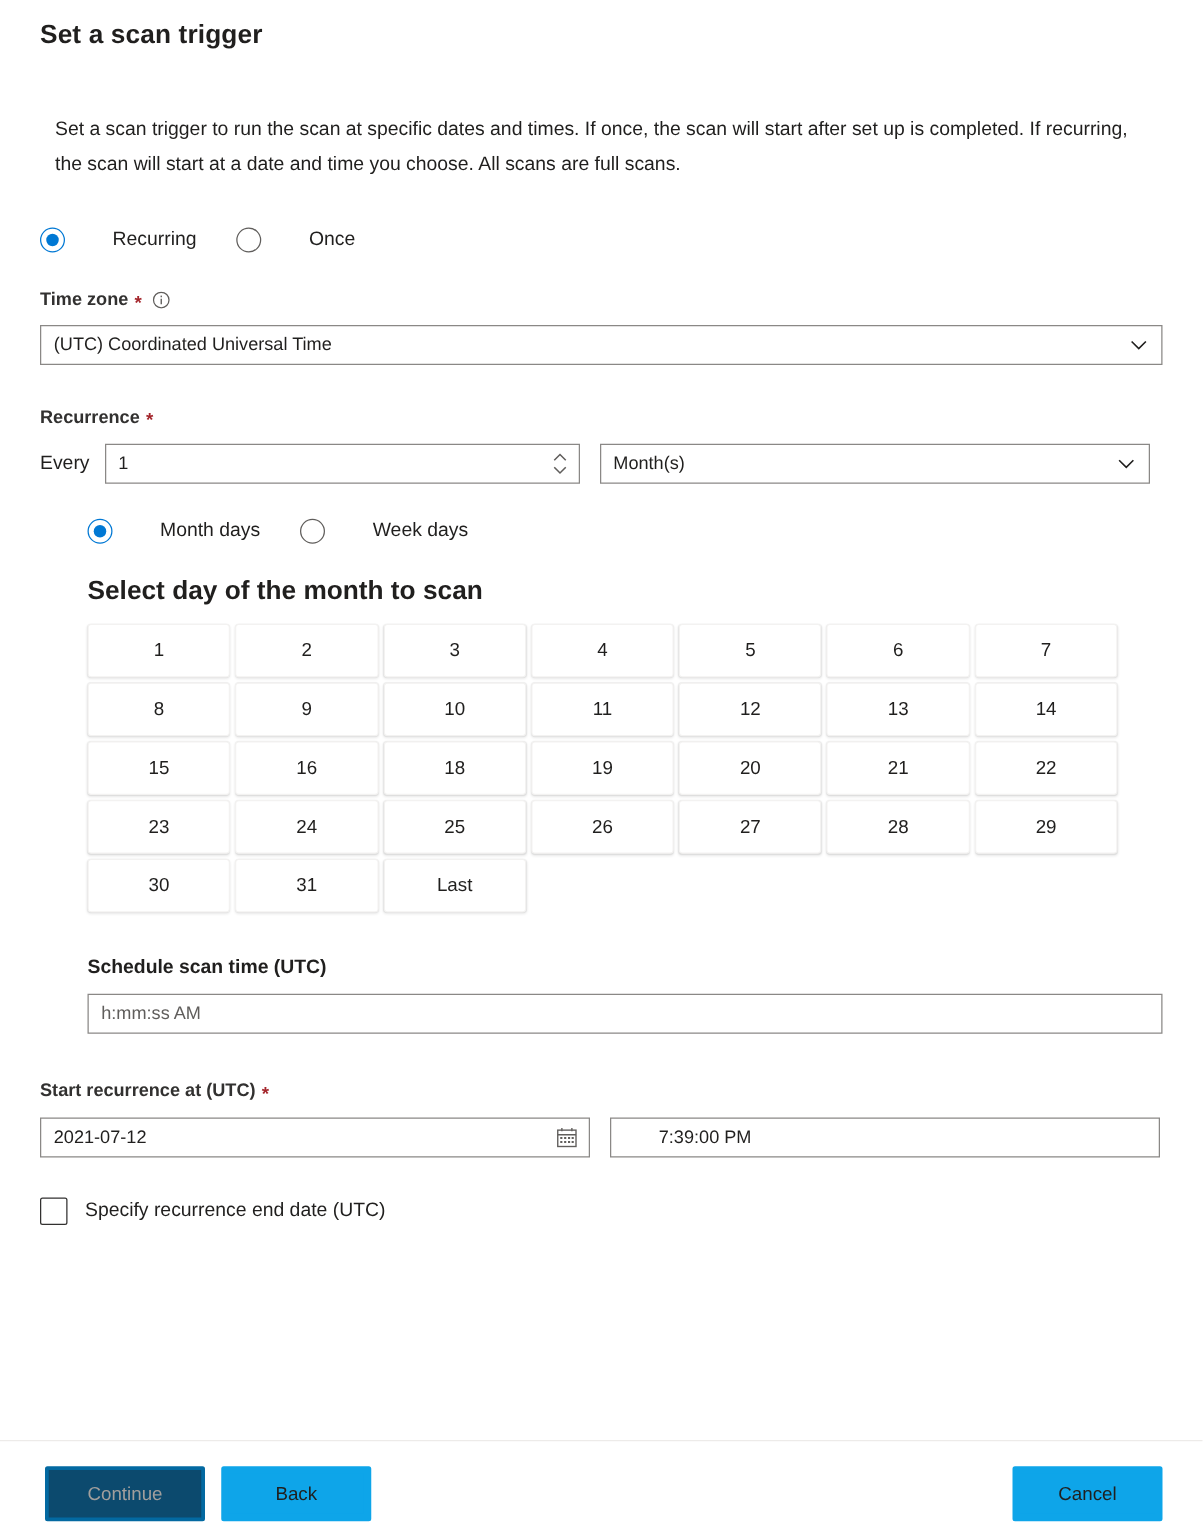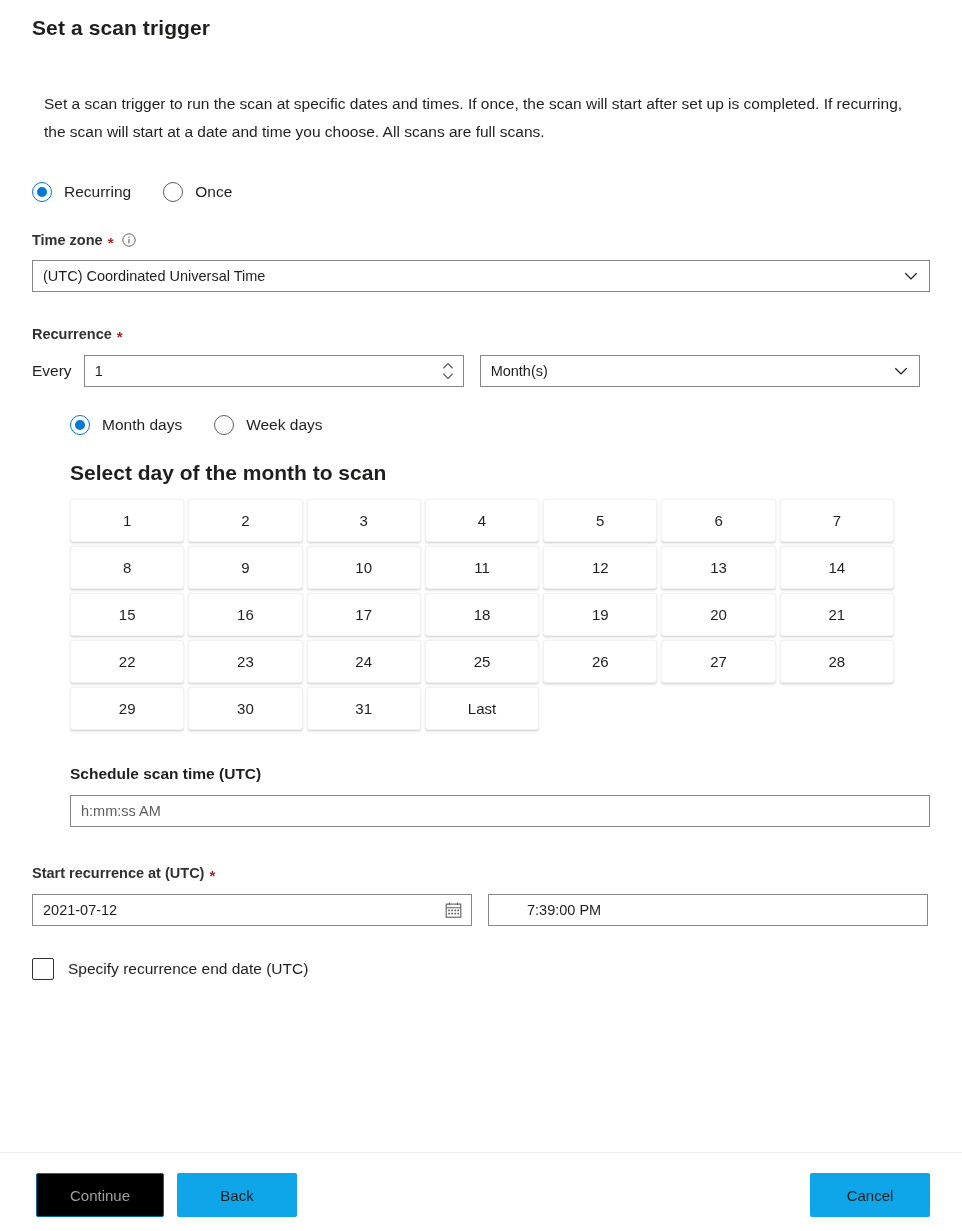--- a/index.html
+++ b/index.html
@@ -53,20 +53,21 @@
   .radio-row {
     display: flex;
     align-items: center;
     margin-top: 36px;
   }
   .radio-opt {
     display: flex;
     align-items: center;
     cursor: pointer;
     user-select: none;
+    gap: 26px;
   }
   .radio-opt + .radio-opt { margin-left: 32px; }
   .radio-mark {
     width: 20px; height: 20px;
     border-radius: 50%;
     border: 1.4px solid #605e5c;
     box-sizing: border-box;
     position: relative;
     flex: 0 0 auto;
     background: #fff;
@@ -303,22 +304,22 @@
     font-family: "Liberation Sans", sans-serif;
     font-size: 15px;
     border-radius: 2px;
     cursor: pointer;
     display: flex;
     align-items: center;
     justify-content: center;
     padding: 0;
   }
   .btn.disabled {
-    background: #000000;
-    border: 1px solid #0369a1;
+    background: #0c4a6e;
+    border: 3px solid #0369a1;
     color: #a19f9d;
     cursor: default;
   }
   #btn-continue { left: 36px; top: 20px; width: 128px; }
   #btn-back     { left: 177px; top: 20px; width: 120px; }
   #btn-cancel   { left: 810px; top: 20px; width: 120px; }
 </style>
 </head>
 <body>
 
@@ -414,21 +415,20 @@
         <div class="day-cell">7</div>
         <div class="day-cell">8</div>
         <div class="day-cell">9</div>
         <div class="day-cell">10</div>
         <div class="day-cell">11</div>
         <div class="day-cell">12</div>
         <div class="day-cell">13</div>
         <div class="day-cell">14</div>
         <div class="day-cell">15</div>
         <div class="day-cell">16</div>
-        <div class="day-cell">17</div>
         <div class="day-cell">18</div>
         <div class="day-cell">19</div>
         <div class="day-cell">20</div>
         <div class="day-cell">21</div>
         <div class="day-cell">22</div>
         <div class="day-cell">23</div>
         <div class="day-cell">24</div>
         <div class="day-cell">25</div>
         <div class="day-cell">26</div>
         <div class="day-cell">27</div>

